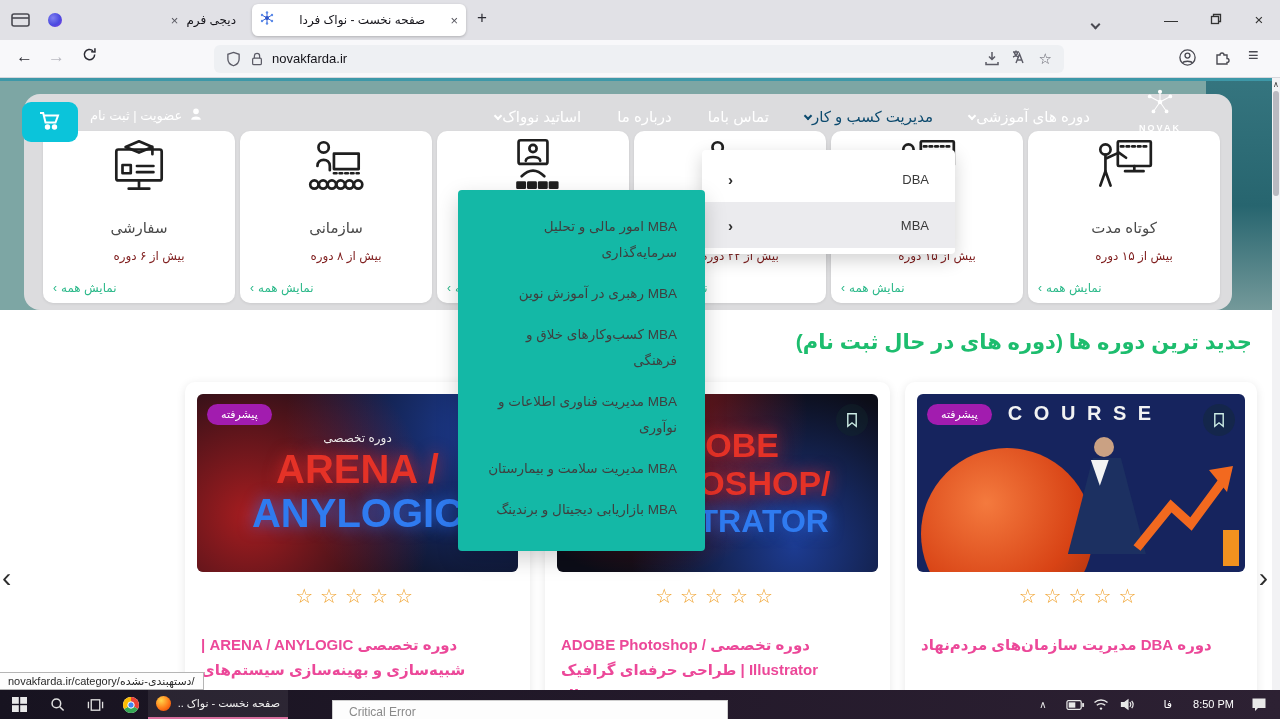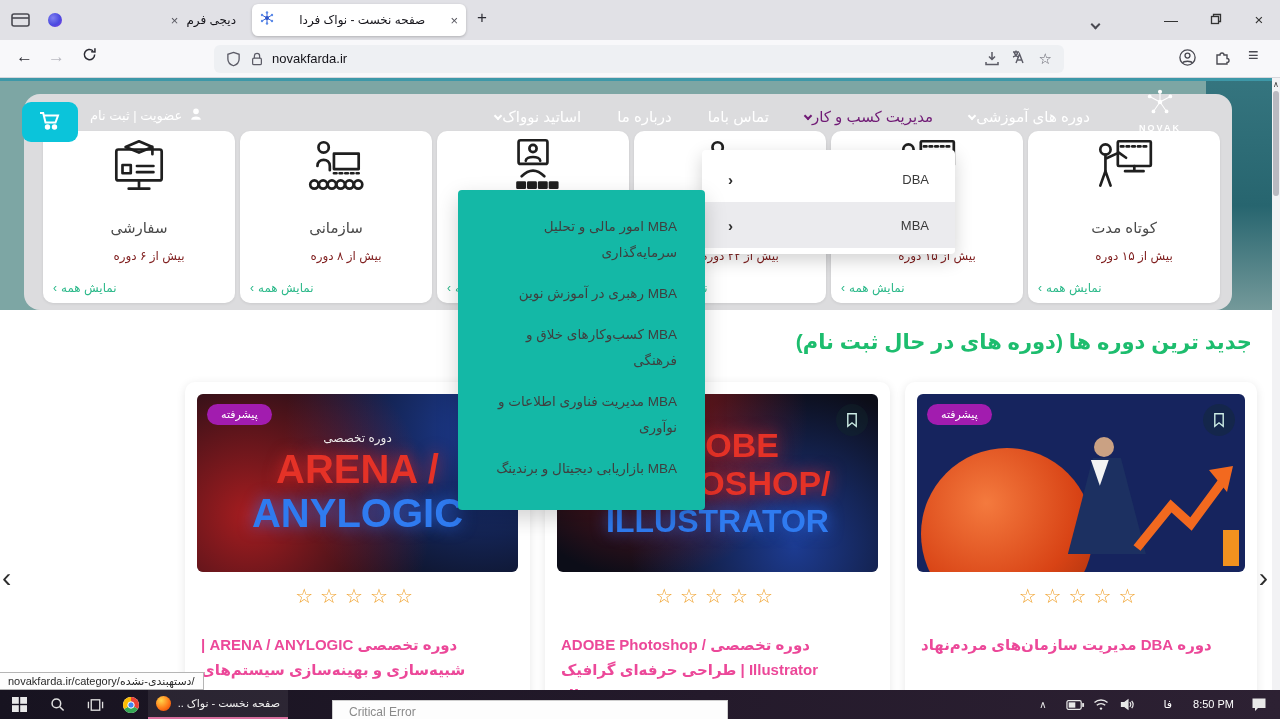--- a/index.html
+++ b/index.html
@@ -42,21 +42,21 @@
   .panel { position:absolute; top:16px; left:24px; width:1208px; height:216px; background:#dcdcde; border-radius:16px; }
 
   .cart-btn { position:absolute; left:22px; top:24px; width:56px; height:40px; background:#0bc4da; border-radius:9px;
               display:flex; align-items:center; justify-content:center; z-index:3; }
   .auth { position:absolute; left:90px; top:29px; display:flex; direction:rtl; align-items:center; gap:7px;
           color:#fff; font-size:13px; z-index:3; }
   .nav-menu { position:absolute; right:190px; top:30px; display:flex; direction:rtl; gap:36px; color:#fff;
               font-size:15px; z-index:3; }
   .nav-item { display:flex; direction:rtl; align-items:center; gap:1px; white-space:nowrap; }
   .nav-item .chev { width:6px; height:6px; margin-top:-3px; }
-  .nav-active { color:#701a75; }
+  .nav-active { color:#0c4a6e; }
   .logo { position:absolute; right:58px; top:10px; width:124px; display:flex; flex-direction:column; align-items:center;
           color:#fff; z-index:3; }
   .logo-text { font-size:9px; font-weight:bold; letter-spacing:2px; margin-top:1px; }
   .logo-sub { width:58px; height:5px; margin-top:2px; border-top:1px solid rgba(255,255,255,.65);
               border-bottom:1px solid rgba(255,255,255,.45); }
 
   .cat-card { position:absolute; top:53px; width:192px; height:172px; background:#fff; border-radius:10px;
               box-shadow:0 1px 3px rgba(0,0,0,.08); z-index:2; }
   .cat-icon { position:absolute; top:6px; left:50%; transform:translateX(-50%); color:#1f1f1f; }
   .cat-title { position:absolute; top:88px; left:0; width:100%; text-align:center; font-size:15px; color:#4a4a4a; direction:rtl; }
@@ -480,20 +480,21 @@
         <div class="man-body"></div>
         <div class="man-shirt"></div>
         <div class="man-head"></div>
         <span class="chart-arrow">
           <svg width="110" height="120" viewBox="0 0 110 120">
             <rect x="92" y="84" width="16" height="36" fill="#f2921f"></rect>
             <path d="M6 102 L40 60 L60 78 L94 32" stroke="#f2691f" stroke-width="9" fill="none"></path>
             <path d="M78 24 L102 20 L96 46 z" fill="#f2691f"></path>
           </svg>
         </span>
+        <div class="course-word">C O U R S E</div>
         <span class="badge">پیشرفته</span>
         <span class="bookmark">
           <svg width="14" height="16" viewBox="0 0 20 22" fill="none" stroke="#cdeee6" stroke-width="2">
             <path d="M4 2 h12 v18 l-6 -5 -6 5 z"></path>
           </svg>
         </span>
       </div>
       <div class="stars">☆☆☆☆☆</div>
       <div class="course-title">دوره DBA مدیریت سازمان‌های مردم‌نهاد</div>
     </div>
@@ -507,20 +508,21 @@
         <span>MBA</span>
         <span class="dd-chev">‹</span>
       </div>
     </div>
 
     <div class="submenu">
       <div class="sm-item">MBA امور مالی و تحلیل سرمایه‌گذاری</div>
       <div class="sm-item">MBA رهبری در آموزش نوین</div>
       <div class="sm-item">MBA کسب‌وکارهای خلاق و فرهنگی</div>
       <div class="sm-item">MBA مدیریت فناوری اطلاعات و نوآوری</div>
+      <div class="sm-item">MBA مدیریت سلامت و بیمارستان</div>
       <div class="sm-item">MBA بازاریابی دیجیتال و برندینگ</div>
     </div>
 
     <div class="scrollbar">
       <span class="scroll-up">∧</span>
       <div class="scroll-thumb"></div>
     </div>
 
     <div class="status-tip">novakfarda.ir/category/دستهبندی-نشده/</div>
   </div>

